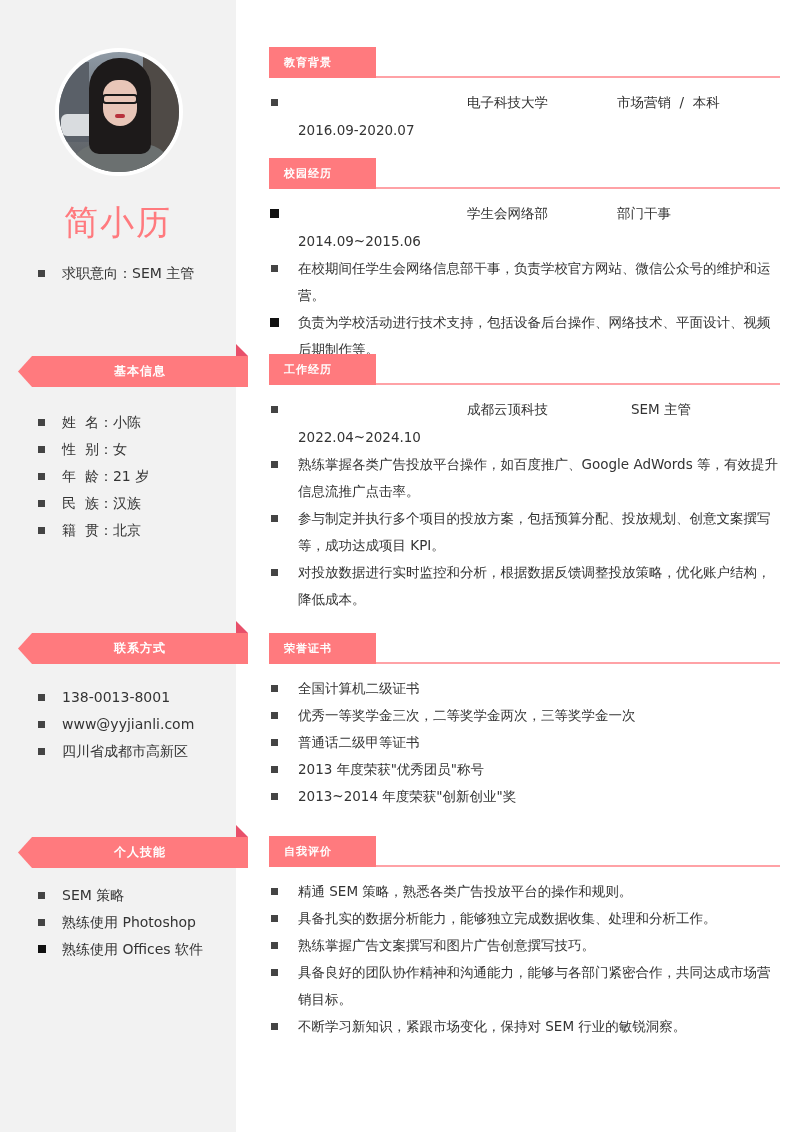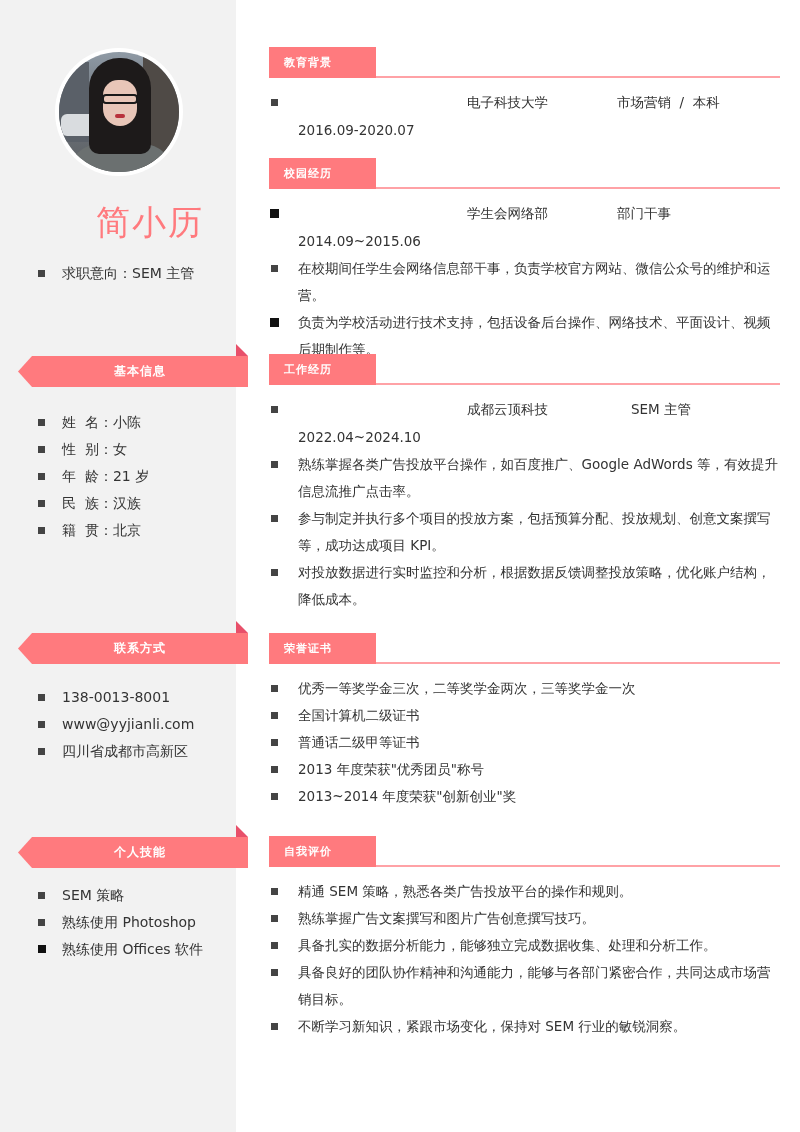--- a/index.html
+++ b/index.html
@@ -14,21 +14,21 @@
                   background: linear-gradient(180deg, #8f9aa5 0%, #6f757c 45%, #5b5f63 100%); }
   .avatar-inner .bg-left { position: absolute; left: 0; top: 10px; width: 30px; height: 80px; background: #5a6068; }
   .avatar-inner .car { position: absolute; left: 2px; top: 62px; width: 34px; height: 22px; background: #d9dcdf; border-radius: 6px; }
   .avatar-inner .bg-right { position: absolute; right: 0; top: 0; width: 36px; height: 100%; background: #4f4a46; }
   .avatar-inner .hair { position: absolute; left: 30px; top: 6px; width: 62px; height: 96px; background: #1d1a1a; border-radius: 30px 30px 10px 10px; }
   .avatar-inner .face { position: absolute; left: 44px; top: 28px; width: 34px; height: 46px; background: #e8c6b8; border-radius: 16px 16px 18px 18px; }
   .avatar-inner .glasses { position: absolute; left: 43px; top: 42px; width: 36px; height: 10px; border: 2px solid #1a1a1a; border-radius: 4px; }
   .avatar-inner .lips { position: absolute; left: 56px; top: 62px; width: 10px; height: 4px; background: #b8323c; border-radius: 2px; }
   .avatar-inner .shirt { position: absolute; left: 10px; top: 92px; width: 104px; height: 40px; background: #6b7070; border-radius: 30px 30px 0 0; }
 
-  .name { position: absolute; left: 0; width: 236px; top: 200px; text-align: center; font-size: 34px; color: #ff7a7e; letter-spacing: 2px; margin-left: 32px; }
+  .name { position: absolute; left: 0; width: 236px; top: 200px; text-align: center; font-size: 34px; color: #ff7a7e; letter-spacing: 2px; }
 
   .side-list { position: absolute; left: 38px; list-style: none; }
   .side-list li { position: relative; padding-left: 24px; font-size: 14px; color: #333; height: 27px; line-height: 27px; white-space: nowrap; }
   .side-list li::before { content: ""; position: absolute; left: 0; top: 10px; width: 7px; height: 7px; background: #444; }
   .side-list li.dark::before { background: #111; width: 8px; height: 8px; top: 9px; }
 
   .intent { top: 260px; left: 38px; }
 
   .ribbon { position: absolute; left: 18px; width: 230px; height: 31px; }
   .ribbon .body { position: absolute; left: 0; top: 0; width: 230px; height: 31px; background: #ff7a7e;
@@ -163,33 +163,33 @@
     <li>对投放数据进行实时监控和分析，根据数据反馈调整投放策略，优化账户结构，降低成本。</li>
   </ul>
 </div>
 
 <div class="section" style="top:633px;">
   <div class="sec-head">
     <div class="tab">荣誉证书</div>
     <div class="rule"></div>
   </div>
   <ul class="main-list">
+    <li>全国计算机二级证书</li>
     <li>优秀一等奖学金三次，二等奖学金两次，三等奖学金一次</li>
-    <li>全国计算机二级证书</li>
     <li>普通话二级甲等证书</li>
     <li>2013 年度荣获"优秀团员"称号</li>
     <li>2013~2014 年度荣获"创新创业"奖</li>
   </ul>
 </div>
 
 <div class="section" style="top:836px;">
   <div class="sec-head">
     <div class="tab">自我评价</div>
     <div class="rule"></div>
   </div>
   <ul class="main-list">
     <li>精通 SEM 策略，熟悉各类广告投放平台的操作和规则。</li>
+    <li>具备扎实的数据分析能力，能够独立完成数据收集、处理和分析工作。</li>
     <li>熟练掌握广告文案撰写和图片广告创意撰写技巧。</li>
-    <li>具备扎实的数据分析能力，能够独立完成数据收集、处理和分析工作。</li>
     <li>具备良好的团队协作精神和沟通能力，能够与各部门紧密合作，共同达成市场营销目标。</li>
     <li>不断学习新知识，紧跟市场变化，保持对 SEM 行业的敏锐洞察。</li>
   </ul>
 </div>
 
 </body></html>

